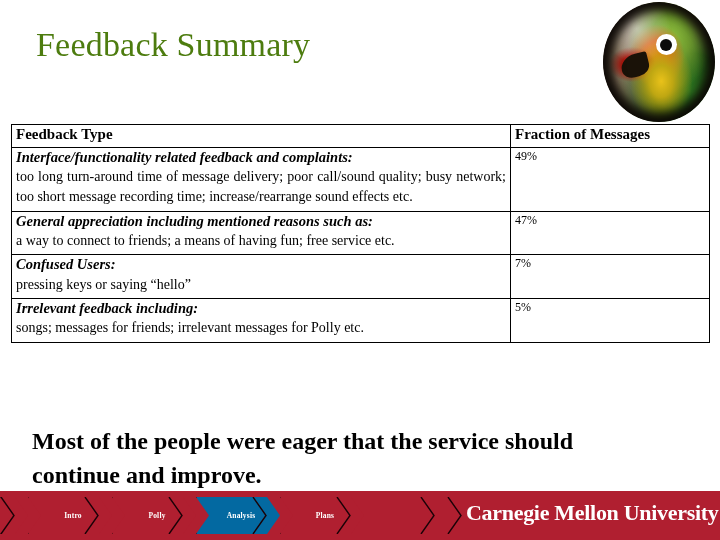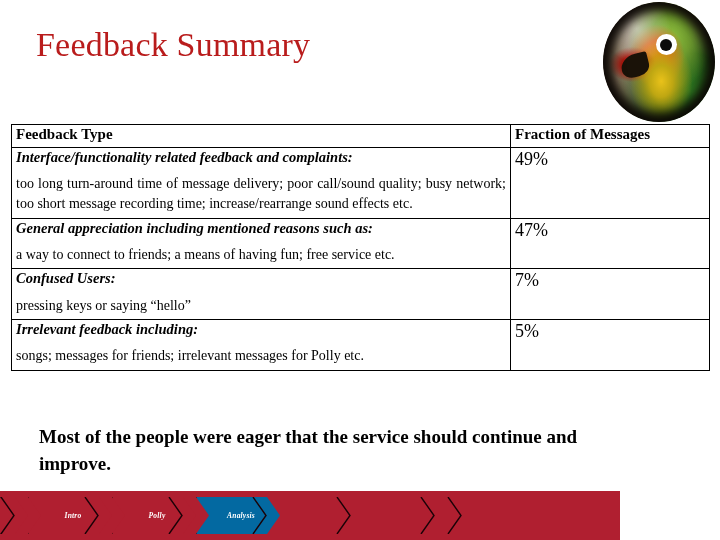--- a/index.html
+++ b/index.html
@@ -16,21 +16,21 @@
   }
 
   
   #slide-title {
     position: absolute;
     left: 36px;
     top: 26px;
     font-family: "Liberation Serif", "DejaVu Serif", serif;
     font-size: 34px;
     font-weight: 400;
-    color: #b91c1c;
+    color: #4d7c0f;
     letter-spacing: 0.2px;
     white-space: nowrap;
   }
 
   
   #parrot-photo {
     position: absolute;
     right: 5px;
     top: 2px;
     width: 112px;
@@ -121,53 +121,52 @@
     line-height: 1.2;
     white-space: nowrap;
     font-style: italic;
   }
   .cat-detail {
     font-size: 14px;
     font-weight: 400;
     line-height: 1.45;
     text-align: justify;
     text-align-last: left;
-    margin-top: 8px;
+    margin-top: 1px;
   }
   .cat-detail.nowrap-line {
     text-align: left;
   }
   .frac-value {
-    font-size: 18px;
+    font-size: 12px;
     font-weight: 400;
     line-height: 1.2;
   }
 
   
   #closing-statement {
     position: absolute;
-    left: 39px;
+    left: 32px;
     top: 424px;
     width: 560px;
-    font-size: 19px;
+    font-size: 24px;
     font-weight: 700;
     line-height: 1.42;
     color: #000000;
   }
 
   
   #footer-bar {
     position: absolute;
     left: 0;
     bottom: 0;
-    width: 620px;
+    width: 720px;
     height: 49px;
     background: #b01f30;
     overflow: hidden;
-    font-style: italic;
   }
   #nav-chevrons {
     position: absolute;
     left: 0;
     top: 6px;
     height: 37px;
     display: flex;
     align-items: stretch;
   }
   .chev {
@@ -311,27 +310,32 @@
     <div class="chev is-plain chev-w">
       <span>Polly</span>
       <span class="chev-outline"></span>
     </div>
 
     <div class="chev is-active chev-w">
       <span>Analysis</span>
       <span class="chev-outline"></span>
     </div>
 
+    <div class="chev is-plain chev-w">
+      <span>Plans</span>
+      <span class="chev-outline"></span>
+    </div>
   </div>
 
   <svg id="nav-divider-shapes" viewBox="0 0 470 37" preserveAspectRatio="none">
     <g fill="none" stroke="#1a0207" stroke-width="1.4">
       <path d="M1 0 L14 18.5 L1 37"></path>
       <path d="M85 0 L98 18.5 L85 37"></path>
       <path d="M169 0 L182 18.5 L169 37"></path>
       <path d="M253 0 L266 18.5 L253 37"></path>
       <path d="M337 0 L350 18.5 L337 37"></path>
       <path d="M421 0 L434 18.5 L421 37"></path>
       <path d="M448 0 L461 18.5 L448 37"></path>
     </g>
   </svg>
 
+  <div id="cmu-wordmark">Carnegie Mellon University</div>
 </div>
 
 </body></html>

